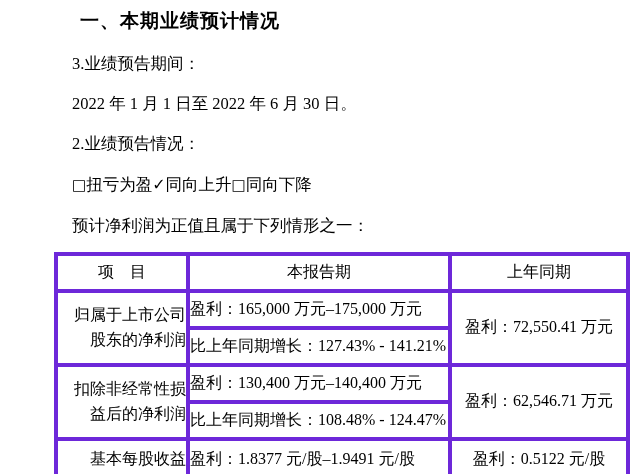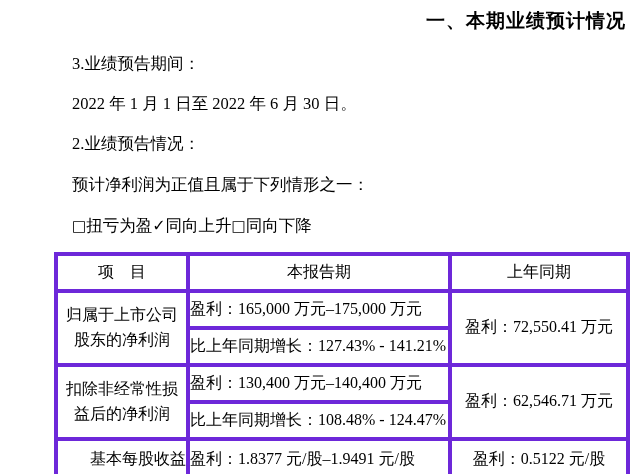--- a/index.html
+++ b/index.html
@@ -17,22 +17,22 @@
   .page {
     position: relative;
     width: 644px;
     height: 474px;
     box-sizing: border-box;
     padding: 0 18px;
   }
   .doc-title {
     font-size: 19px;
     font-weight: bold;
-    text-align: right;
-    margin: 8px 0 0 34px;
+    text-align: left;
+    margin: 8px 0 0 62px;
     letter-spacing: 1px;
   }
   .para {
     font-size: 16.5px;
     margin: 0;
     padding: 0;
     line-height: 1.45;
   }
   .p1 { margin: 18px 0 0 54px; }
   .p2 { margin: 16px 0 0 54px; }
@@ -68,21 +68,21 @@
   .th-row td {
     text-align: center;
     font-size: 15px;
     padding: 9px 4px;
   }
   .col-item { width: 132px; }
   .col-mid  { width: 262px; }
   .col-last { width: 178px; }
 
   .row-label {
-    text-align: center;
+    text-align: right;
     line-height: 1.55;
     padding-left: 10px;
   }
   .row-label .l2 { display: block; }
   .cell-mid {
     text-align: left;
     padding-left: 12px;
   }
   .cell-last {
     text-align: center;
@@ -92,25 +92,25 @@
 </head>
 <body>
 
 <div class="page">
 
   <div class="doc-title">一、本期业绩预计情况</div>
 
   <p class="para p1">3.业绩预告期间：</p>
   <p class="para p2">2022 年 1 月 1 日至 2022 年 6 月 30 日。</p>
   <p class="para p3">2.业绩预告情况：</p>
-  <p class="para p4">预计净利润为正值且属于下列情形之一：</p>
-
   <p class="para p5">
     <span class="checkline"><span class="box">□</span><span>扭亏为盈</span></span><span class="checkline"><span class="checkmark">✓</span><span>同向上升</span></span><span class="checkline"><span class="box">□</span><span>同向下降</span></span>
   </p>
+
+  <p class="para p4">预计净利润为正值且属于下列情形之一：</p>
 
   <table class="result-table">
     <colgroup>
       <col class="col-item">
       <col class="col-mid">
       <col class="col-last">
     </colgroup>
     <tbody>
       <tr class="th-row">
         <td>项　目</td>

